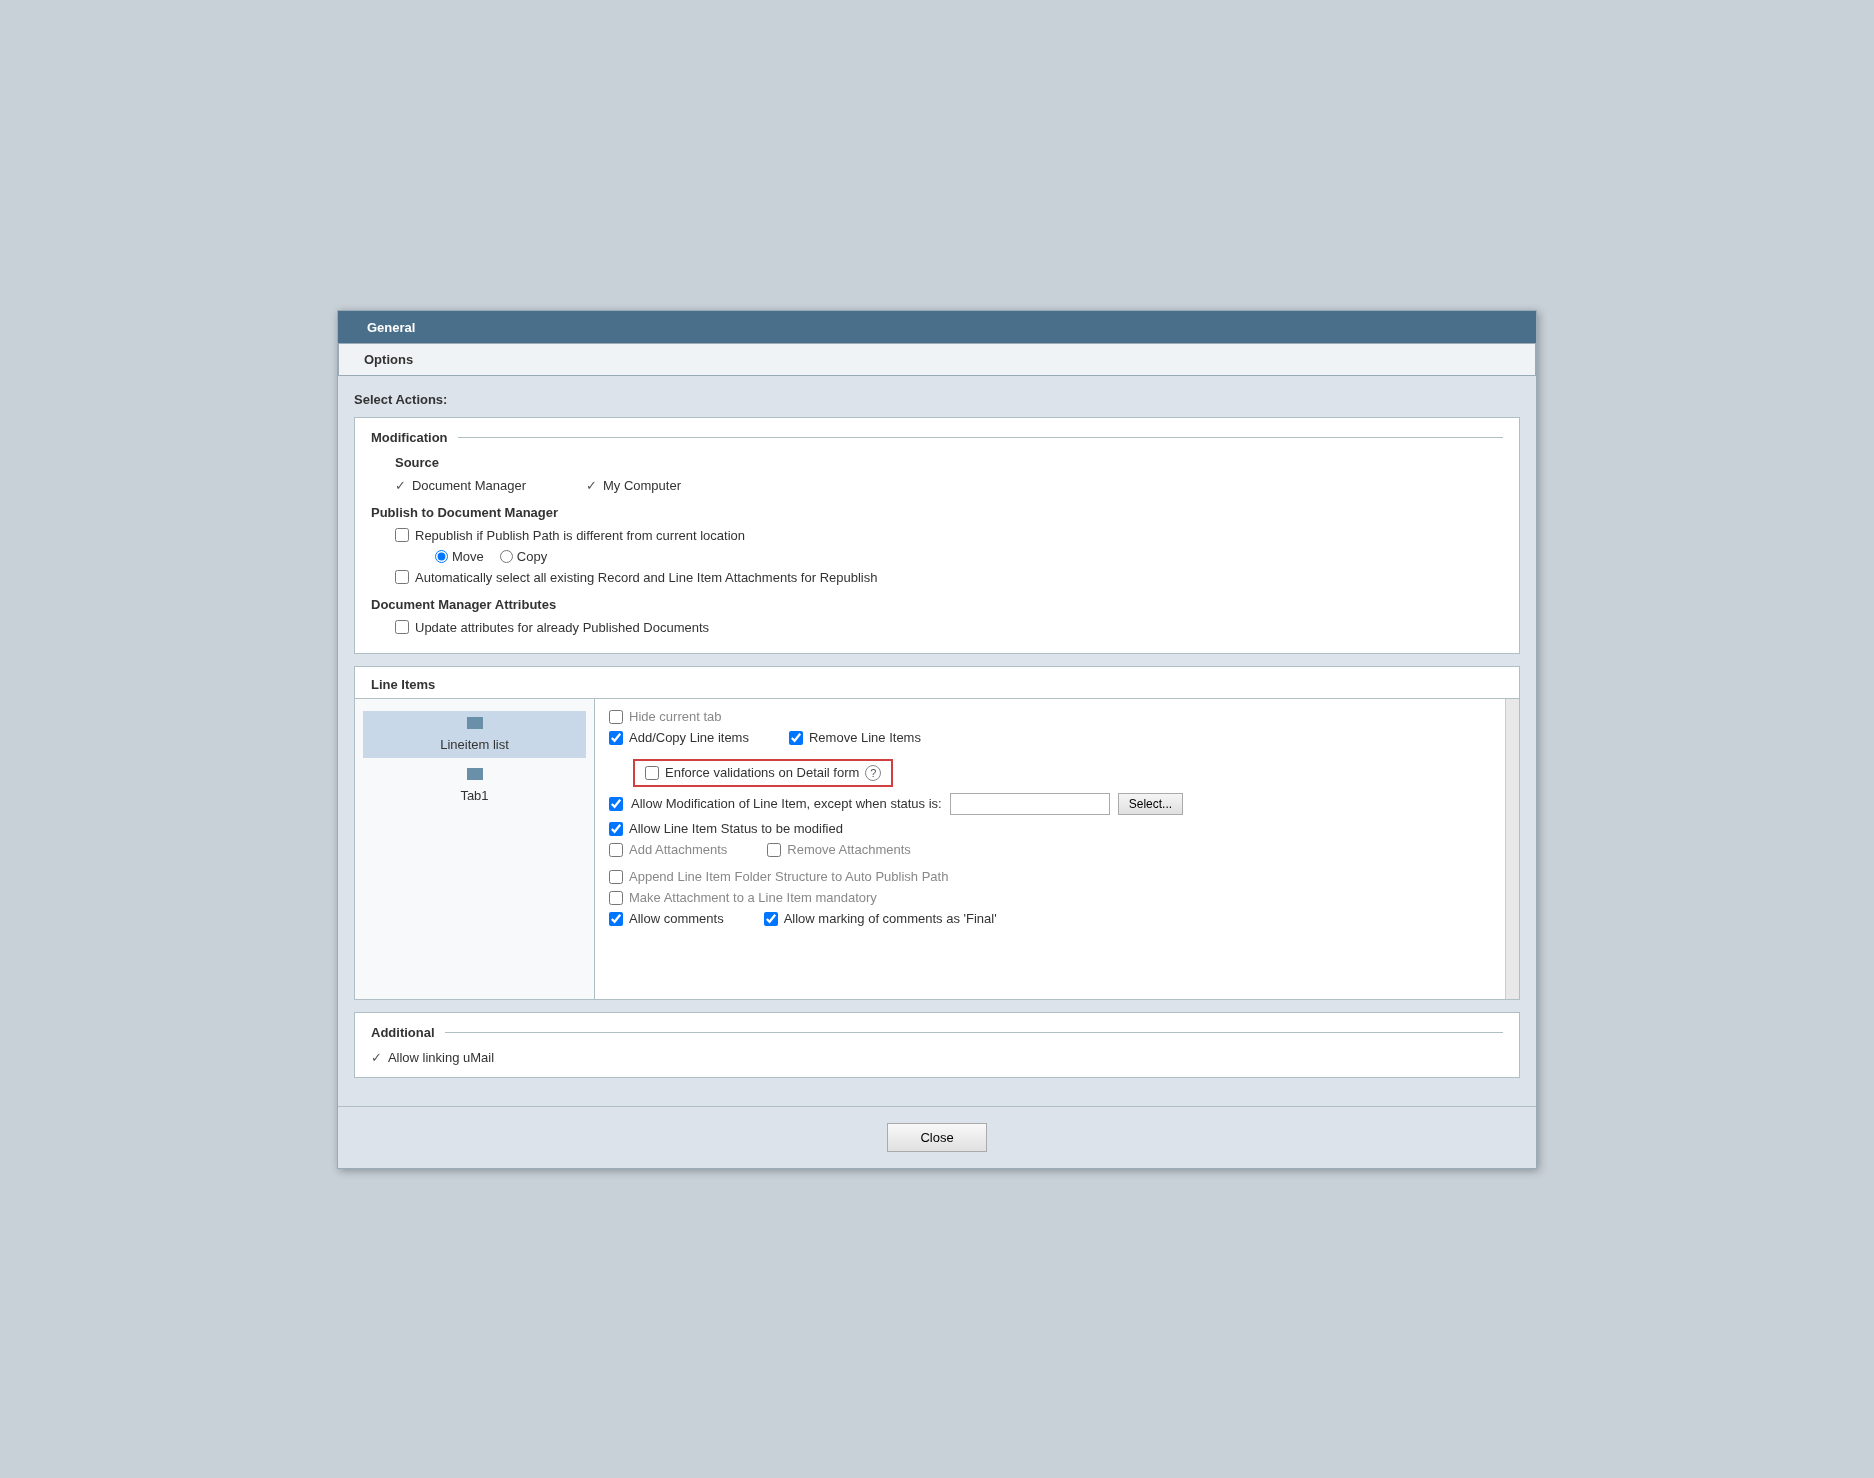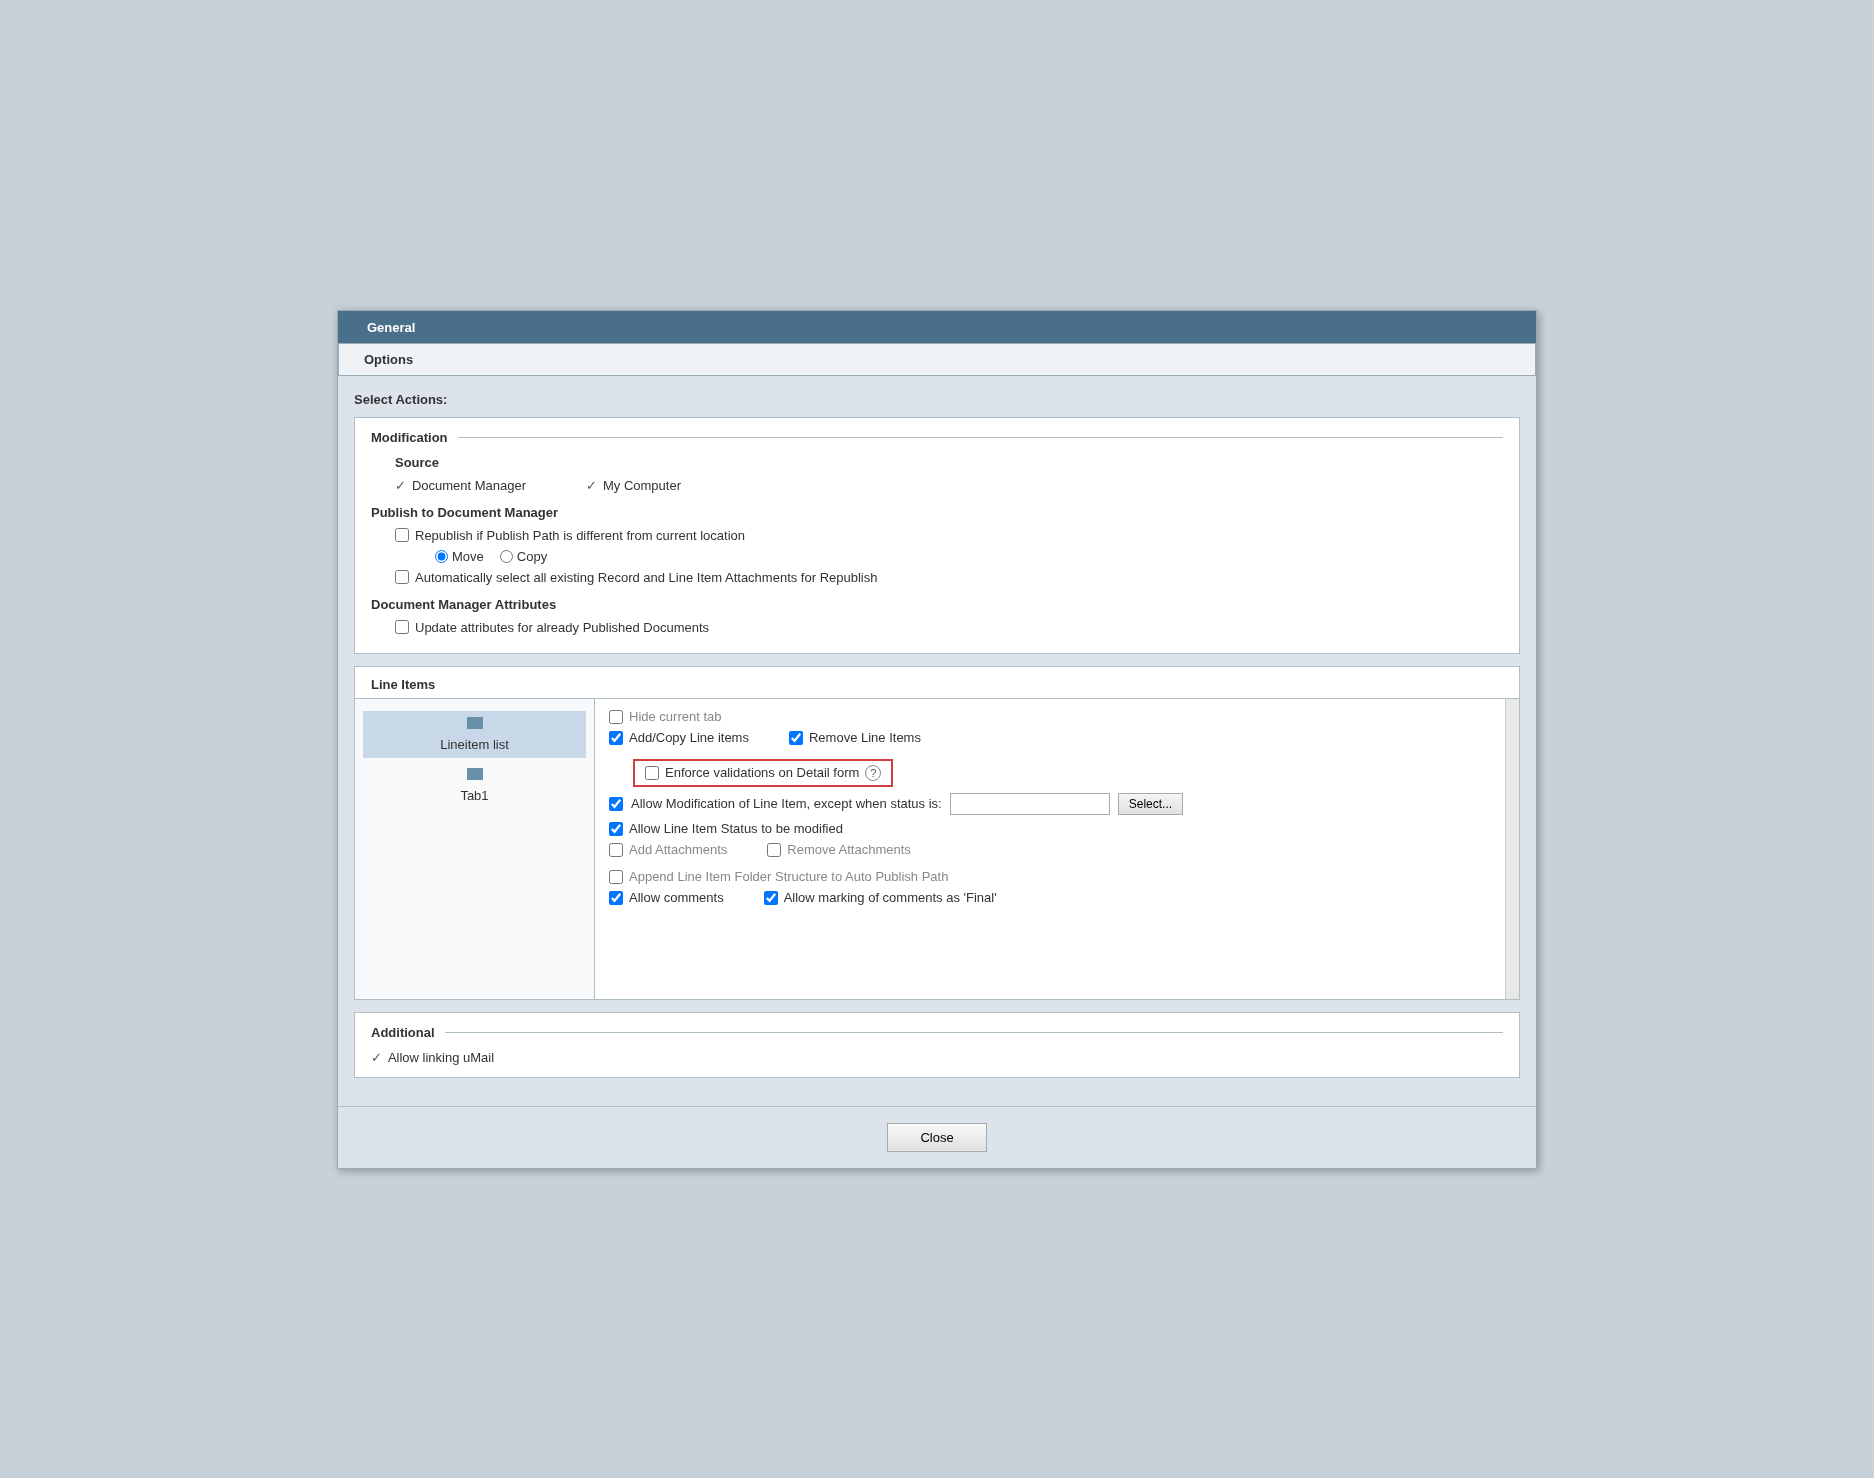--- a/index.html
+++ b/index.html
@@ -383,20 +383,24 @@
             </div>
           </div>
 
           
           <div class="options-row">
             <input type="checkbox" style="">
             <span class="disabled-label">Append Line Item Folder Structure to Auto Publish Path</span>
           </div>
 
           
+          <div class="options-row">
+            <input type="checkbox" style="">
+            <span class="disabled-label">Make Attachment to a Line Item mandatory</span>
+          </div>
 
           
           <div class="options-row-2col">
             <div class="options-row">
               <input type="checkbox" checked="" style="">
               <span>Allow comments</span>
             </div>
             <div class="options-row">
               <input type="checkbox" checked="" style="">
               <span>Allow marking of comments as 'Final'</span>

